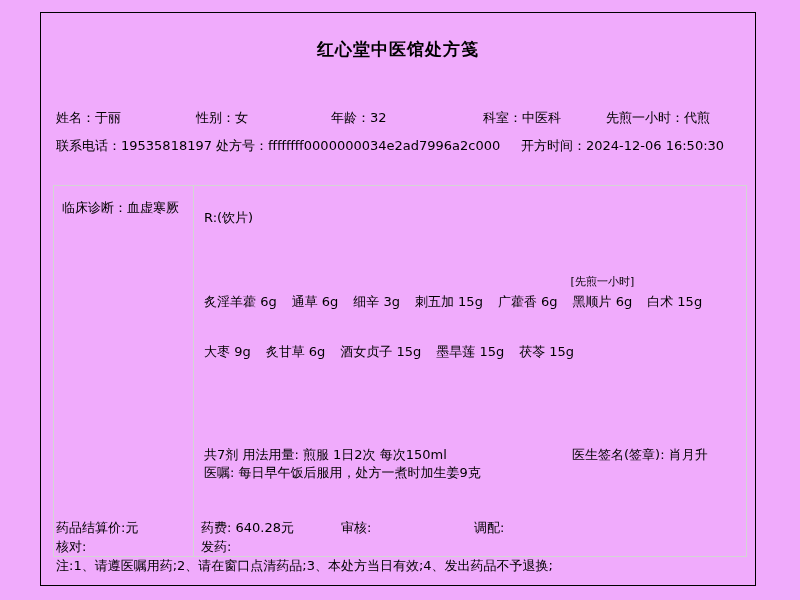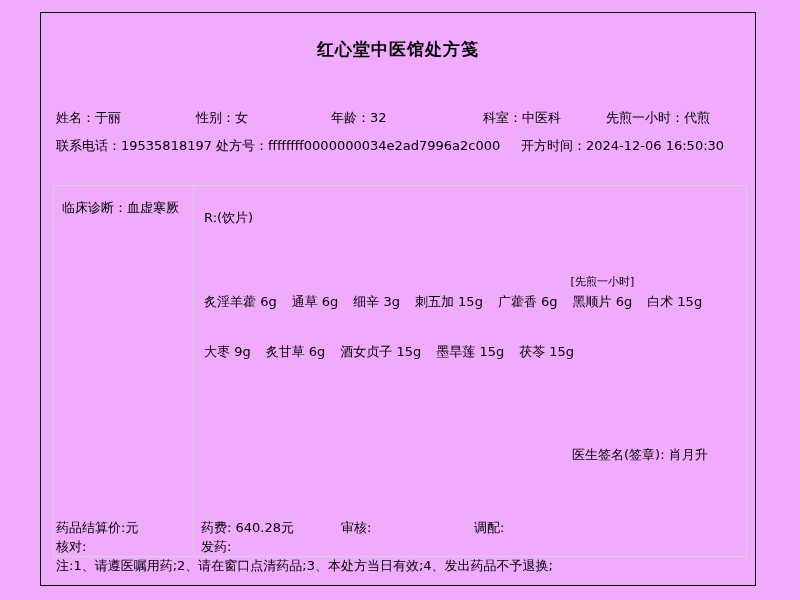--- a/index.html
+++ b/index.html
@@ -90,20 +90,24 @@
             <span class="herb">黑顺片 6g<span class="herb-note">[先煎一小时]</span></span>
             <span class="herb">白术 15g</span>
           </div>
         <div class="herb-line l3">
             <span class="herb">大枣 9g</span>
             <span class="herb">炙甘草 6g</span>
             <span class="herb">酒女贞子 15g</span>
             <span class="herb">墨旱莲 15g</span>
             <span class="herb">茯苓 15g</span>
           </div>
+        <div class="usage">
+          <div>共7剂 用法用量: 煎服 1日2次 每次150ml</div>
+          <div>医嘱: 每日早午饭后服用，处方一煮时加生姜9克</div>
+        </div>
         <div class="doctor-sig">医生签名(签章): 肖月升</div>
       </div>
     </div>
 
     <div class="footer-row fr1">
       <span class="footer-item" style="left:15px"><span>药品结算价:</span><span>元</span></span>
       <span class="footer-item" style="left:160px"><span>药费: </span><span>640.28元</span></span>
       <span class="footer-item" style="left:300px"><span>审核:</span><span></span></span>
       <span class="footer-item" style="left:433px"><span>调配:</span><span></span></span>
     </div>

